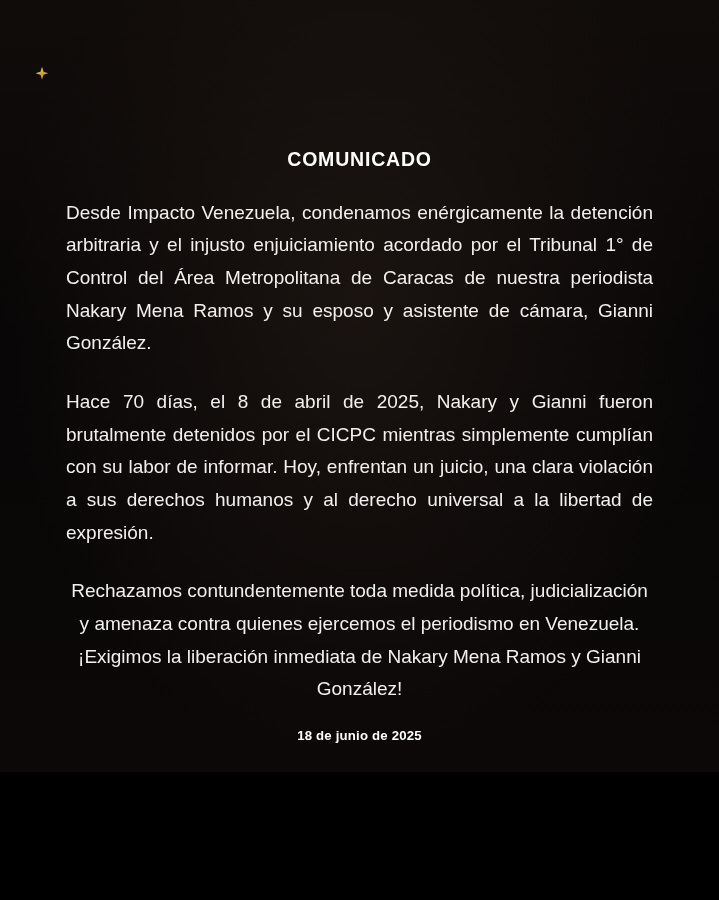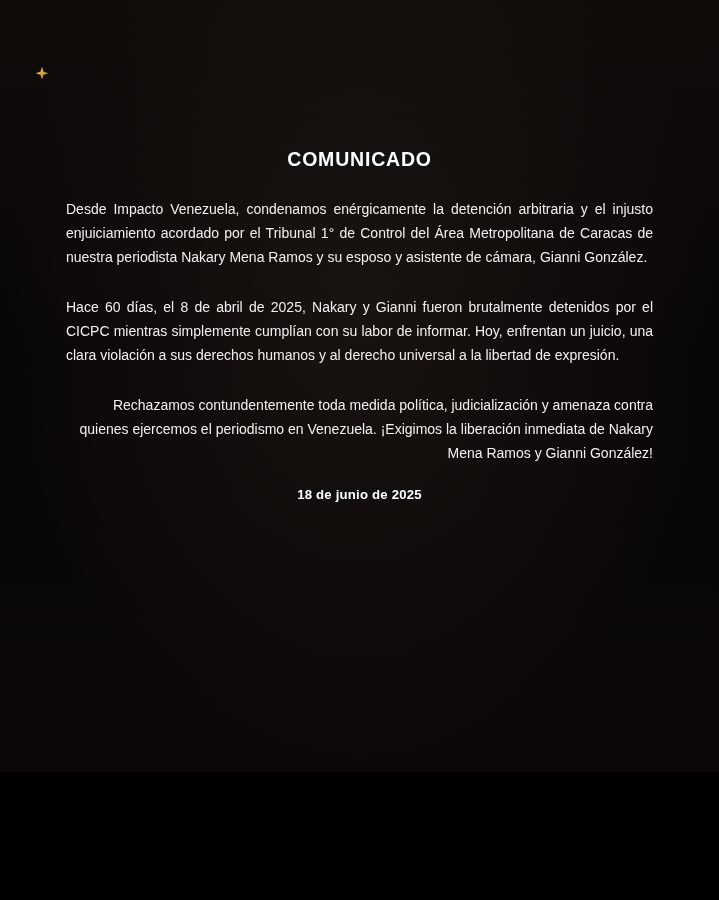--- a/index.html
+++ b/index.html
@@ -109,30 +109,30 @@
     font-size: 19.5px;
     font-weight: bold;
     letter-spacing: 0.8px;
     color: #ffffff;
   }
   .body {
     margin-top: 26px;
   }
   .body p {
     margin: 0 0 26px 0;
-    font-size: 14px;
+    font-size: 19px;
     line-height: 1.72;
     text-align: justify;
     text-justify: inter-word;
     color: #f2f0ee;
     font-weight: 400;
   }
   .body p:last-child {
     margin-bottom: 0;
-    text-align: right;
+    text-align: center;
     margin-top: 6px;
   }
   .date {
     margin-top: 22px;
     text-align: center;
     font-size: 13.2px;
     font-weight: bold;
     color: #ffffff;
     letter-spacing: 0.2px;
   }
@@ -158,21 +158,21 @@
     </div>
 
   </div>
 
   <div class="content">
 
     <div class="comunicado">COMUNICADO</div>
 
     <div class="body">
       <p>Desde Impacto Venezuela, condenamos enérgicamente la detención arbitraria y el injusto enjuiciamiento acordado por el Tribunal 1° de Control del Área Metropolitana de Caracas de nuestra periodista Nakary Mena Ramos y su esposo y asistente de cámara, Gianni González.</p>
-      <p>Hace 60 días, el 8 de abril de 2025, Nakary y Gianni fueron brutalmente detenidos por el CICPC mientras simplemente cumplían con su labor de informar. Hoy, enfrentan un juicio, una clara violación a sus derechos humanos y al derecho universal a la libertad de expresión.</p>
+      <p>Hace 70 días, el 8 de abril de 2025, Nakary y Gianni fueron brutalmente detenidos por el CICPC mientras simplemente cumplían con su labor de informar. Hoy, enfrentan un juicio, una clara violación a sus derechos humanos y al derecho universal a la libertad de expresión.</p>
       <p>Rechazamos contundentemente toda medida política, judicialización y amenaza contra quienes ejercemos el periodismo en Venezuela. ¡Exigimos la liberación inmediata de Nakary Mena Ramos y Gianni González!</p>
     </div>
 
     <div class="date">18 de junio de 2025</div>
 
   </div>
 
 </div>
 
 </body></html>

